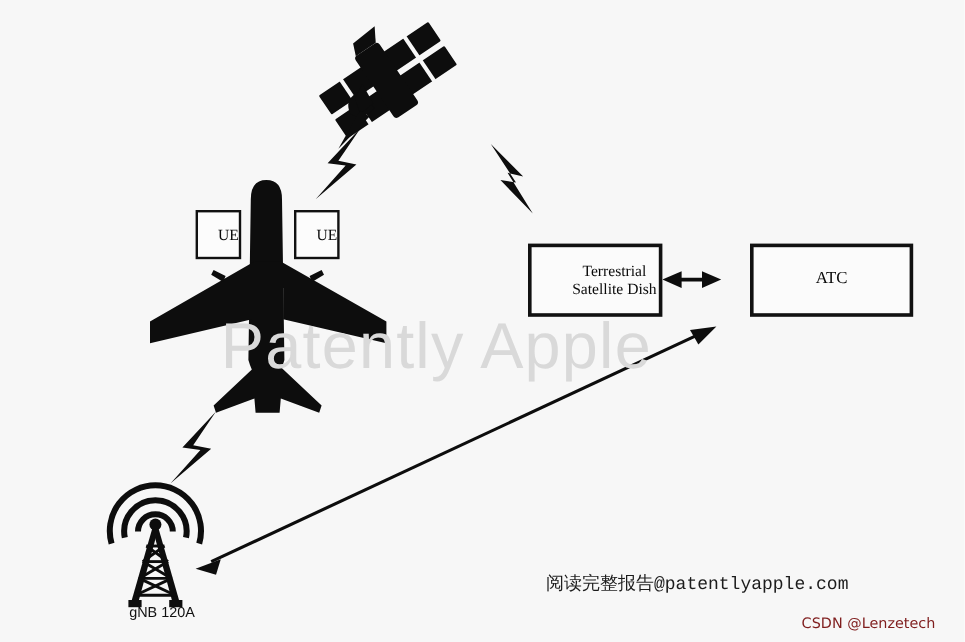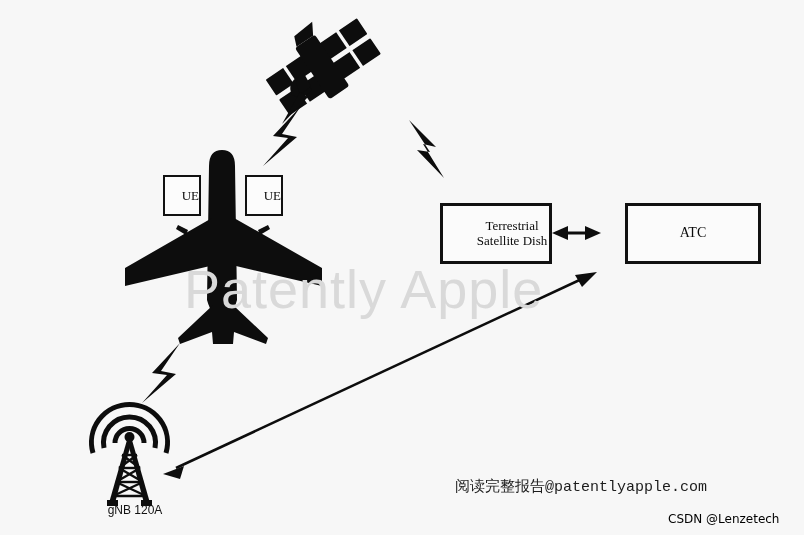--- a/index.html
+++ b/index.html
@@ -99,21 +99,21 @@
     font-size: 15px;
     color: #1c1c1c;
     white-space: nowrap;
   }
   #csdn-watermark {
     position: absolute;
     left: 668px;
     top: 512px;
     font-family: "DejaVu Sans", sans-serif;
     font-size: 12px;
-    color: #000000;
+    color: #7f1d1d;
     white-space: nowrap;
   }
   .shape-black { fill: #0d0d0d; }
   .stroke-black {
     stroke: #0d0d0d;
     fill: none;
   }
 </style>
 </head>
 <body>

